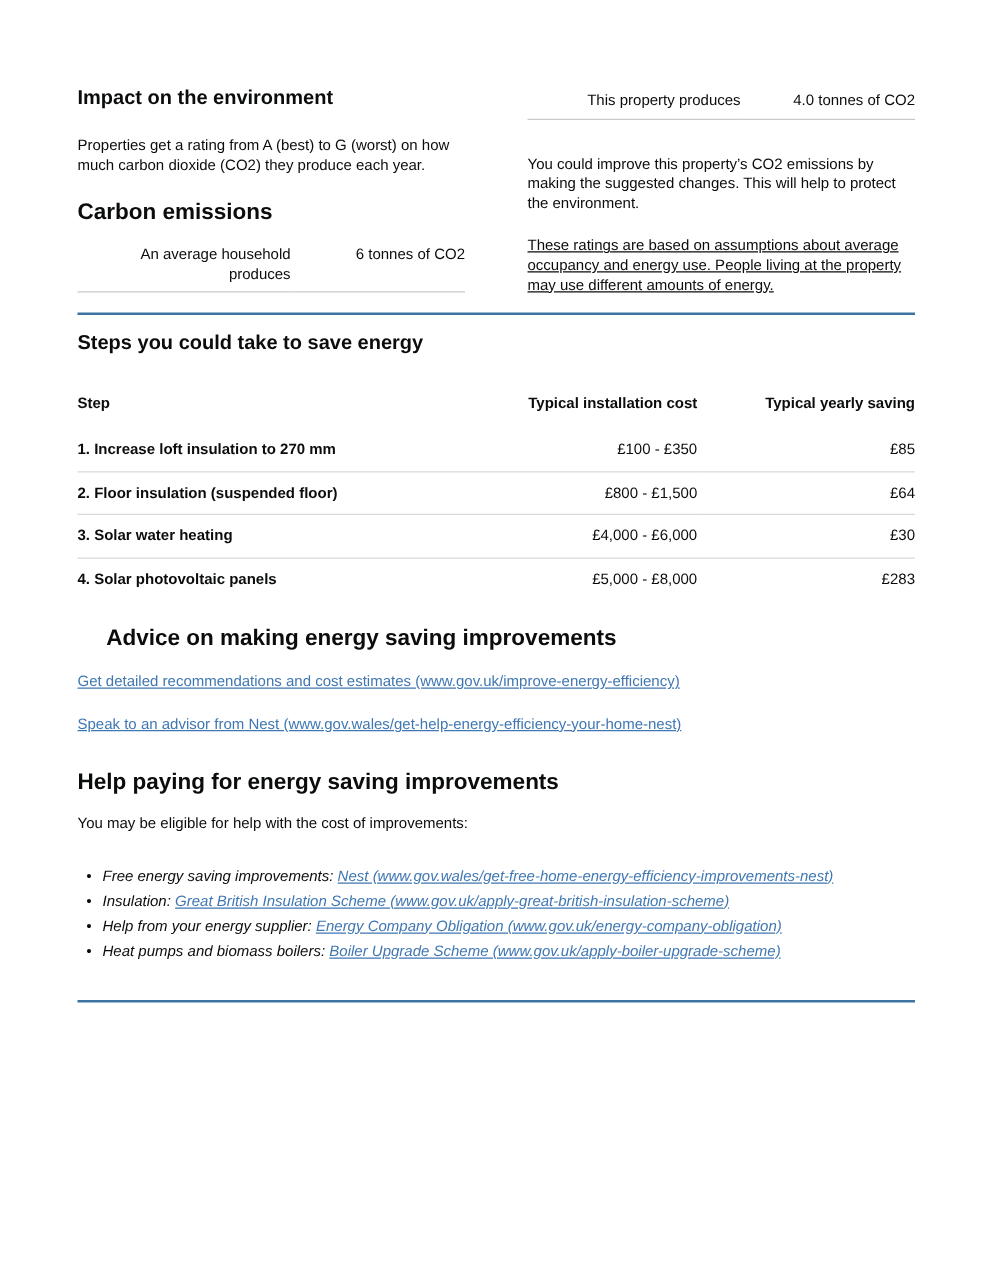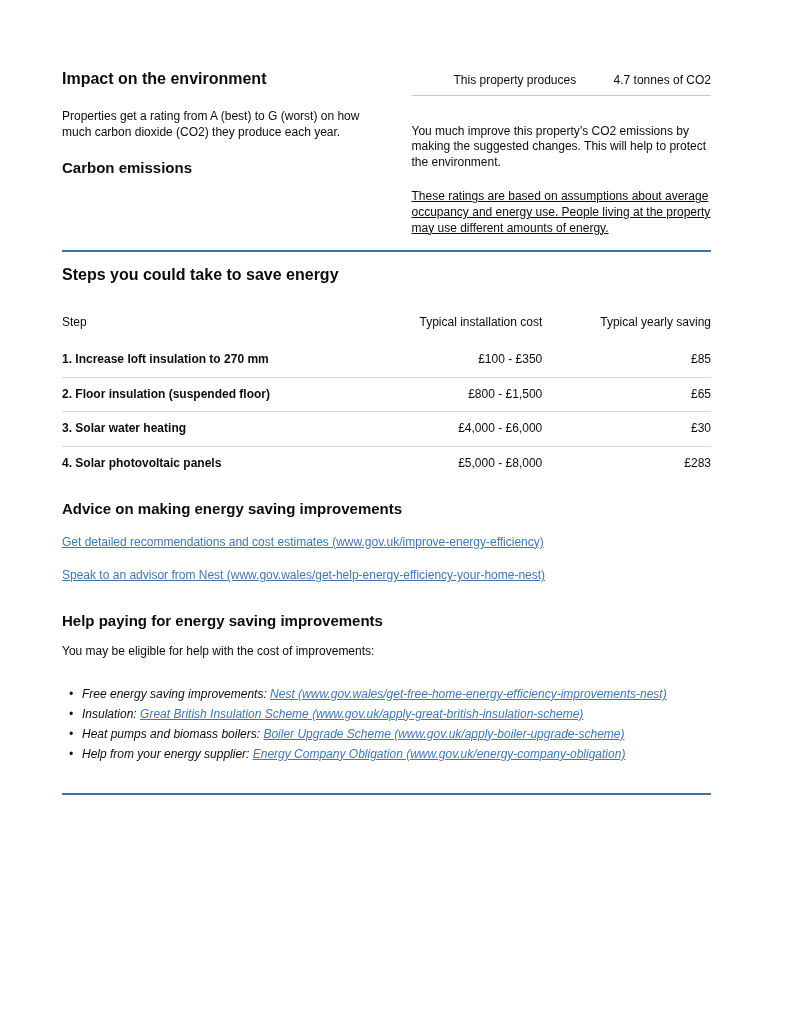--- a/index.html
+++ b/index.html
@@ -12,25 +12,25 @@
   html, body { background: #ffffff; }
   .page {
     width: 793px;
     height: 1024px;
     margin: 0 auto;
     background: #ffffff;
     color: var(--text);
     font-family: "Liberation Sans", sans-serif;
     font-size: 12px;
     line-height: 1.3;
-    padding: 70px 82px 0 62px;
+    padding: 70px 61px 0 62px;
     overflow: hidden;
   }
   h2 { font-size: 16px; font-weight: bold; line-height: 1.15; }
-  h3 { font-size: 15px; font-weight: bold; line-height: 1.15; }
+  h3 { font-size: 18px; font-weight: bold; line-height: 1.15; }
   p  { margin: 0; }
 
   .cols { display: flex; gap: 50px; align-items: flex-start; }
   .col  { width: 310px; }
 
   .col-left h2 { margin-bottom: 21px; }
   .para { margin-bottom: 18px; }
   .para:last-child { margin-bottom: 0; }
   .col-left h3 { margin-top: 8px; }
 
@@ -50,36 +50,36 @@
   hr.rule {
     border: none;
     border-top: 2px solid var(--accent-blue);
     margin: 14px 0 0;
   }
 
   .steps h2 { margin-top: 14px; }
   table.steps-table { width: 100%; border-collapse: collapse; margin-top: 30px; }
   table.steps-table th {
     text-align: left;
-    font-weight: normal;
+    font-weight: bold;
     padding: 0 0 13px;
     vertical-align: bottom;
   }
   table.steps-table td {
     padding: 9px 0;
     vertical-align: top;
   }
   table.steps-table tbody tr { border-bottom: 1px solid #d9d9d9; }
   table.steps-table tbody tr:last-child { border-bottom: none; }
   table.steps-table .c-step   { width: 48%; }
   table.steps-table .c-cost   { width: 26%; text-align: right; }
   table.steps-table .c-saving { width: 26%; text-align: right; }
   table.steps-table td.c-step { font-weight: bold; }
 
-  .advice h3 { margin-top: 19px; }
+  .advice h3 { margin-top: 19px; margin-left: 23px; }
   .advice p.linkline { margin-top: 18px; }
   a.doclink {
     color: var(--link-blue);
     text-decoration: underline;
     cursor: pointer;
   }
 
   .help h3 { margin-top: 28px; }
   .help .intro { margin-top: 15px; }
   ul.help-list { margin-top: 24px; list-style: none; }
@@ -101,32 +101,40 @@
 <body>
 
 <div class="page">
 
   <div class="cols">
 
     <div class="col col-left">
       <h2>Impact on the environment</h2>
       <p class="para">Properties get a rating from A (best) to G (worst) on how much carbon dioxide (CO2) they produce each year.</p>
       <h3>Carbon emissions</h3>
+      <table class="mini">
+        <tbody>
+          <tr>
+            <td class="label">An average household produces</td>
+            <td class="value">6 tonnes of CO2</td>
+          </tr>
+        </tbody>
+      </table>
     </div>
 
     <div class="col col-right">
       <table class="mini">
         <tbody>
           <tr>
             <td class="label">This property produces</td>
-            <td class="value">4.7 tonnes of CO2</td>
+            <td class="value">4.0 tonnes of CO2</td>
           </tr>
         </tbody>
       </table>
-      <p class="para-block">You much improve this property’s CO2 emissions by making the suggested changes. This will help to protect the environment.</p>
+      <p class="para-block">You could improve this property’s CO2 emissions by making the suggested changes. This will help to protect the environment.</p>
       <p class="para-block para2">These ratings are based on assumptions about average occupancy and energy use. People living at the property may use different amounts of energy.</p>
     </div>
 
   </div>
 
   <hr class="rule">
 
   <div class="steps">
     <h2>Steps you could take to save energy</h2>
     <table class="steps-table">
@@ -139,21 +147,21 @@
       </thead>
       <tbody>
         <tr>
           <td class="c-step">1. Increase loft insulation to 270 mm</td>
           <td class="c-cost">£100 - £350</td>
           <td class="c-saving">£85</td>
         </tr>
         <tr>
           <td class="c-step">2. Floor insulation (suspended floor)</td>
           <td class="c-cost">£800 - £1,500</td>
-          <td class="c-saving">£65</td>
+          <td class="c-saving">£64</td>
         </tr>
         <tr>
           <td class="c-step">3. Solar water heating</td>
           <td class="c-cost">£4,000 - £6,000</td>
           <td class="c-saving">£30</td>
         </tr>
         <tr>
           <td class="c-step">4. Solar photovoltaic panels</td>
           <td class="c-cost">£5,000 - £8,000</td>
           <td class="c-saving">£283</td>
@@ -176,23 +184,23 @@
     <h3>Help paying for energy saving improvements</h3>
     <p class="intro">You may be eligible for help with the cost of improvements:</p>
     <ul class="help-list">
       <li>
         <span>Free energy saving improvements: </span><a class="doclink">Nest (www.gov.wales/get-free-home-energy-efficiency-improvements-nest)</a>
       </li>
       <li>
         <span>Insulation: </span><a class="doclink">Great British Insulation Scheme (www.gov.uk/apply-great-british-insulation-scheme)</a>
       </li>
       <li>
+        <span>Help from your energy supplier: </span><a class="doclink">Energy Company Obligation (www.gov.uk/energy-company-obligation)</a>
+      </li>
+      <li>
         <span>Heat pumps and biomass boilers: </span><a class="doclink">Boiler Upgrade Scheme (www.gov.uk/apply-boiler-upgrade-scheme)</a>
       </li>
-      <li>
-        <span>Help from your energy supplier: </span><a class="doclink">Energy Company Obligation (www.gov.uk/energy-company-obligation)</a>
-      </li>
     </ul>
   </div>
 
   <hr class="rule rule-bottom">
 
 </div>
 
 </body></html>

